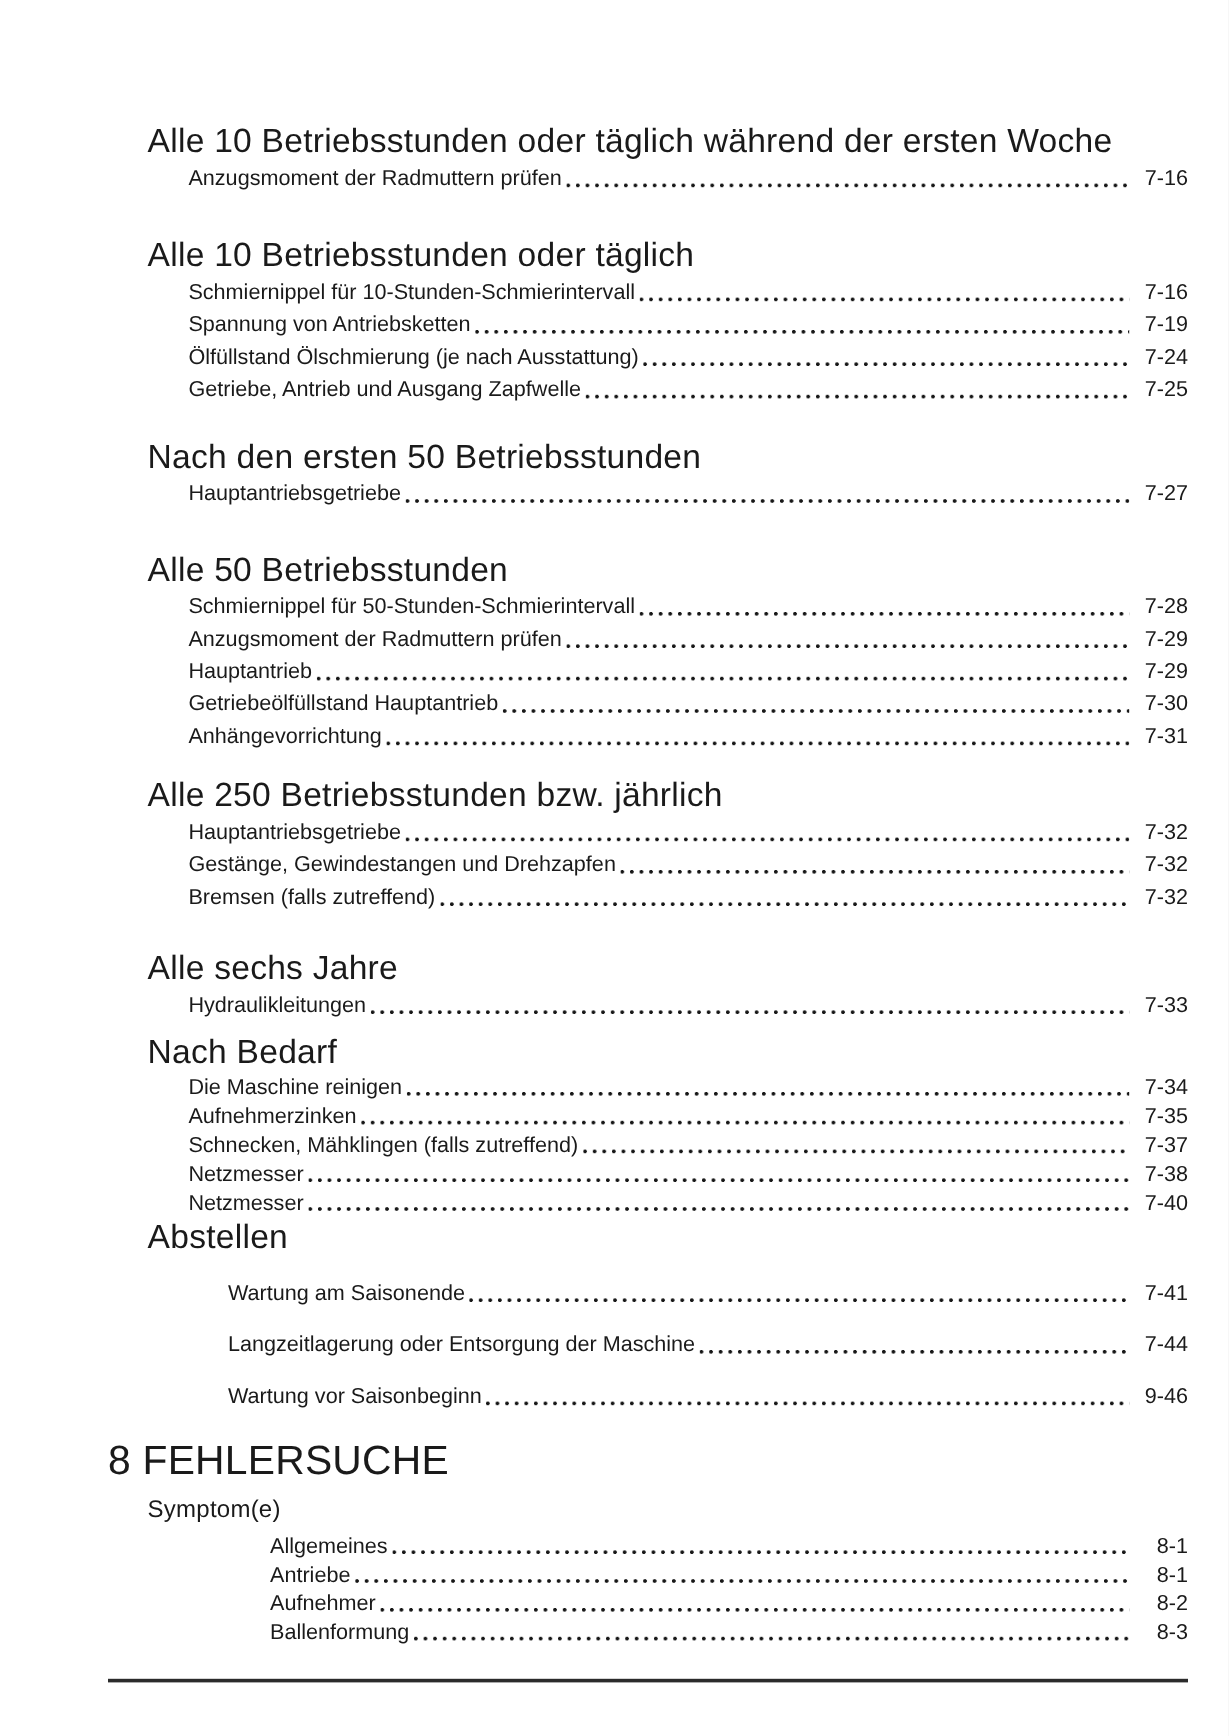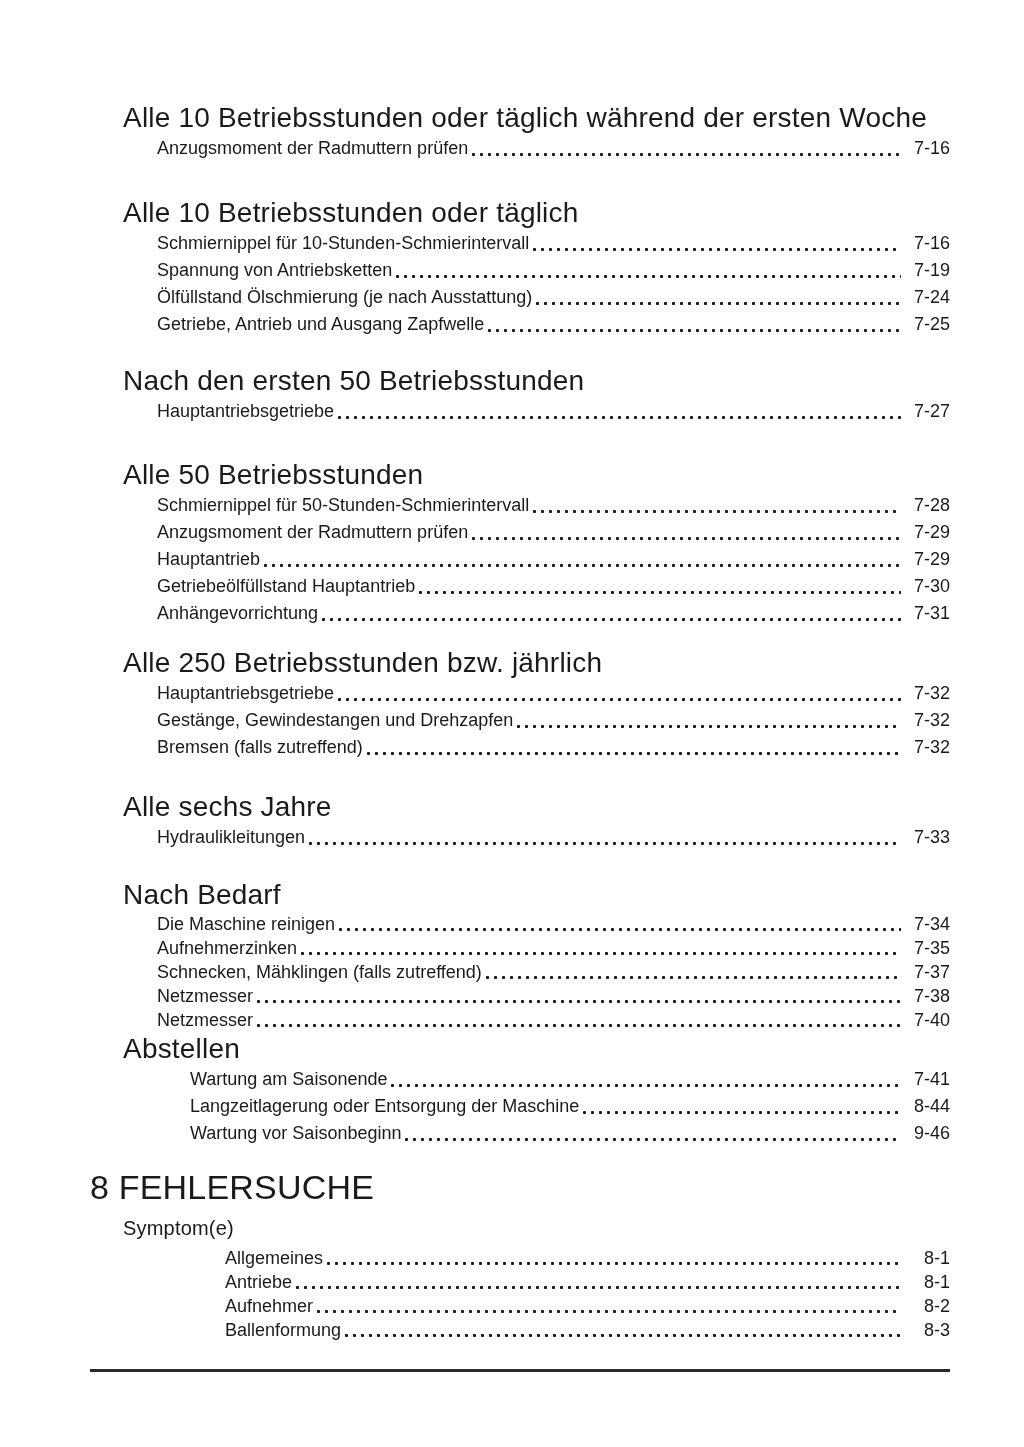--- a/index.html
+++ b/index.html
@@ -3,35 +3,35 @@
 <meta charset="utf-8">
 <style>
   html,body{margin:0;padding:0;background:#e8e8e8;}
   .page{
     width:1024px;height:1447px;background:#ffffff;position:relative;
     margin:0 auto;overflow:hidden;
     font-family:"Liberation Sans","DejaVu Sans",sans-serif;
     color:#1a1a1a;
     -webkit-font-smoothing:antialiased;
   }
-  .toc{padding:101px 74px 0 90px;}
+  .toc{padding:101px 34px 0 90px;}
   .sec{margin:0;}
   .sec-heading{
     font-size:28px;line-height:34px;font-weight:400;
     margin:0 0 0 33px;white-space:nowrap;letter-spacing:0.2px;
   }
   .s2{margin-top:34px;} .s3{margin-top:26px;} .s4{margin-top:33px;}
-  .s5{margin-top:19px;} .s6{margin-top:29px;} .s7{margin-top:27px;}
+  .s5{margin-top:19px;} .s6{margin-top:29px;} .s7{margin-top:9px;}
   .s8{margin-top:0;}
   .row{
     display:flex;margin-left:67px;
     font-size:18px;line-height:27px;height:27px;
   }
   .s7 .row{line-height:24px;height:24px;}
-  .s8 .row{margin-left:100px;}
+  .s8 .row{margin-left:100px;margin-top:16px;}
   .t{white-space:nowrap;}
   .dots{flex:1;position:relative;}
   .dots::after{
     content:"";position:absolute;left:4px;right:5px;bottom:6px;height:3px;
     background-image:radial-gradient(circle at 1.5px 1.5px,#161616 1.3px,transparent 1.8px);
     background-size:8px 3px;background-repeat:repeat-x;background-position:left bottom;
   }
   .s7 .dots::after,.symptom-list .dots::after{bottom:5px;}
   .pg{min-width:44px;text-align:right;white-space:nowrap;}
   .chapter-heading{
@@ -184,21 +184,21 @@
     <div class="sec s8">
       <h2 class="sec-heading">Abstellen</h2>
       <div class="row">
         <span class="t">Wartung am Saisonende</span>
         <span class="dots"></span>
         <span class="pg">7-41</span>
       </div>
       <div class="row">
         <span class="t">Langzeitlagerung oder Entsorgung der Maschine</span>
         <span class="dots"></span>
-        <span class="pg">8-44</span>
+        <span class="pg">7-44</span>
       </div>
       <div class="row">
         <span class="t">Wartung vor Saisonbeginn</span>
         <span class="dots"></span>
         <span class="pg">9-46</span>
       </div>
     </div>
 
     <h1 class="chapter-heading">8 FEHLERSUCHE</h1>
 

